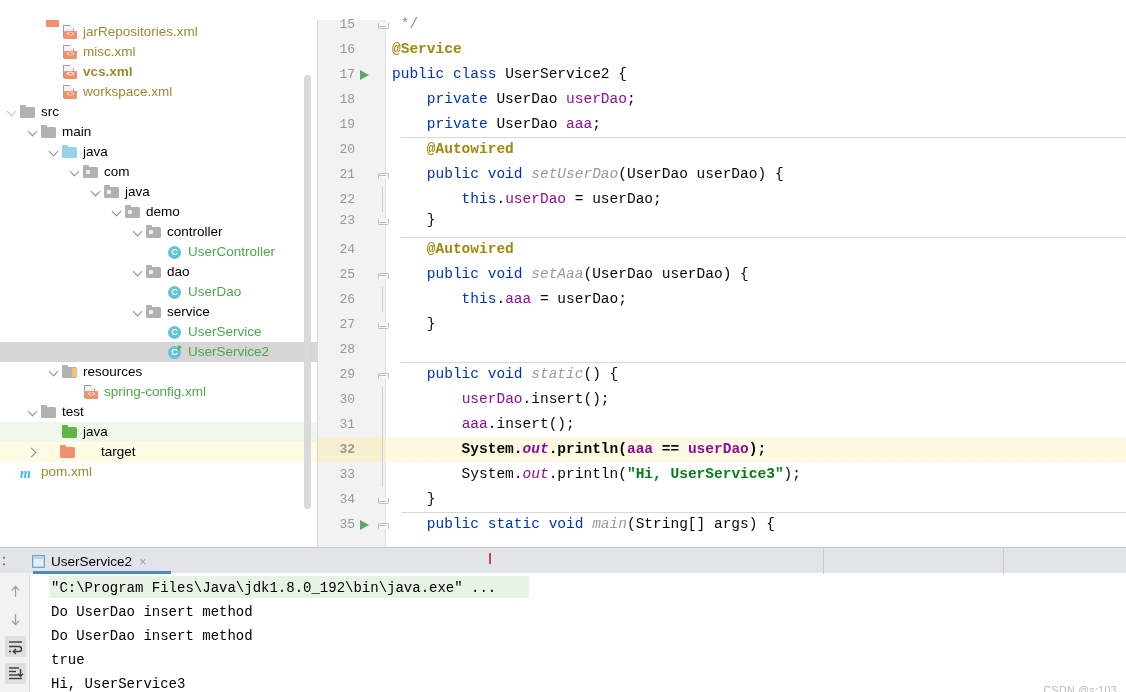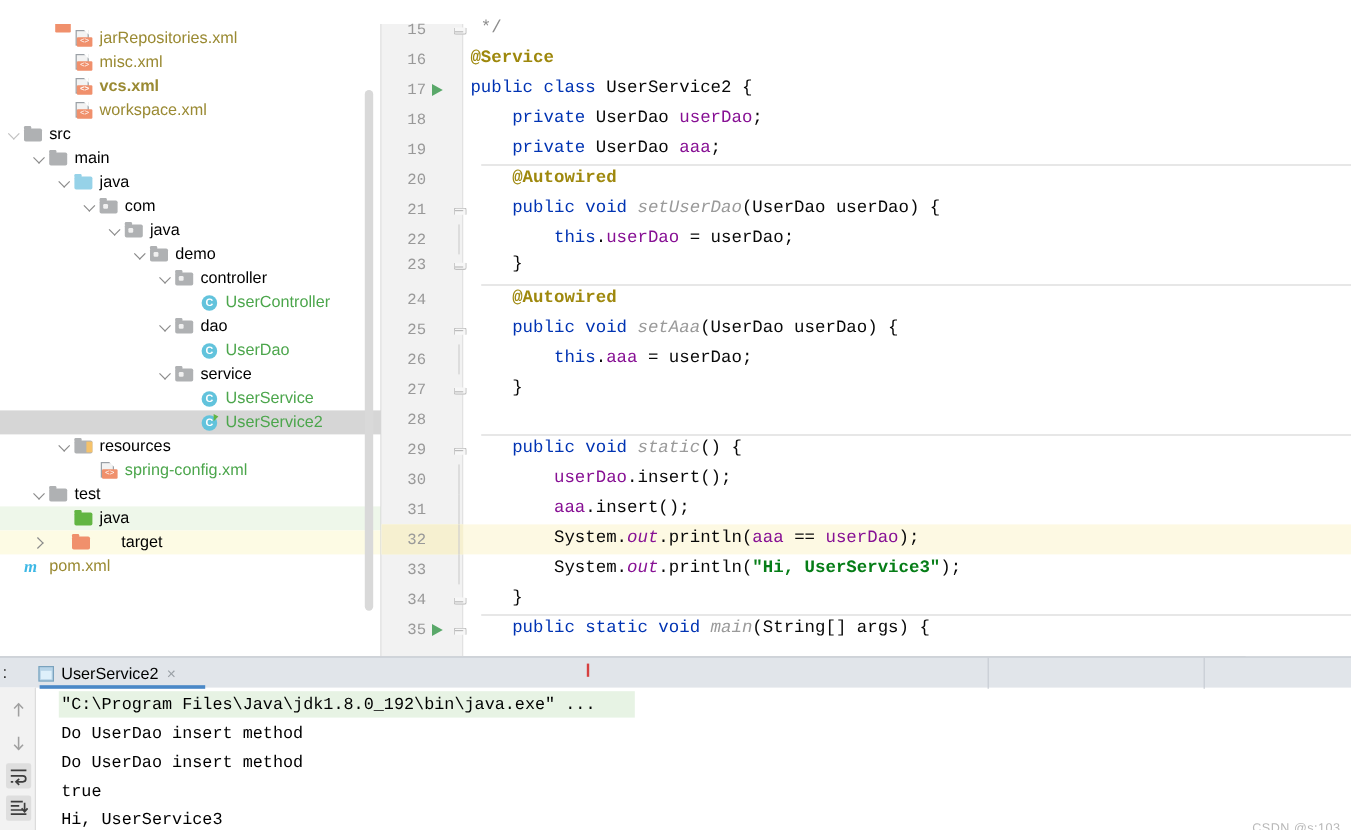--- a/index.html
+++ b/index.html
@@ -104,21 +104,21 @@
   }
 
   
   #editor { position:absolute; left:318px; top:0; width:808px; height:527px; background:#fff; }
   #gutter {
     position:absolute; left:0; top:0; width:68px; height:527px; background:#f2f2f2;
   }
   #gutter-edge { position:absolute; left:67px; top:0; width:1px; height:527px; background:#e2e2e2; }
 
   .eline { position:absolute; left:0; width:808px; height:25px; }
-  .eline.hl { background:#fdf9e3; }
+  .eline.hl { background:#fdf9e3;font-weight:bold; }
   .eline.hl .ln-bg { background:#f6f0d0; }
 
   .ln-bg { position:absolute; left:0; top:0; width:68px; height:25px; }
   .lnum {
     position:absolute; left:0; top:0; width:37px; height:25px; line-height:25px;
     text-align:right; font-family:"Liberation Mono", monospace; font-size:13px; color:#999999;
   }
   .runmark {
     position:absolute; left:42px; top:8px; width:0; height:0;
     border-left:9px solid #59a869; border-top:5px solid transparent; border-bottom:5px solid transparent;

